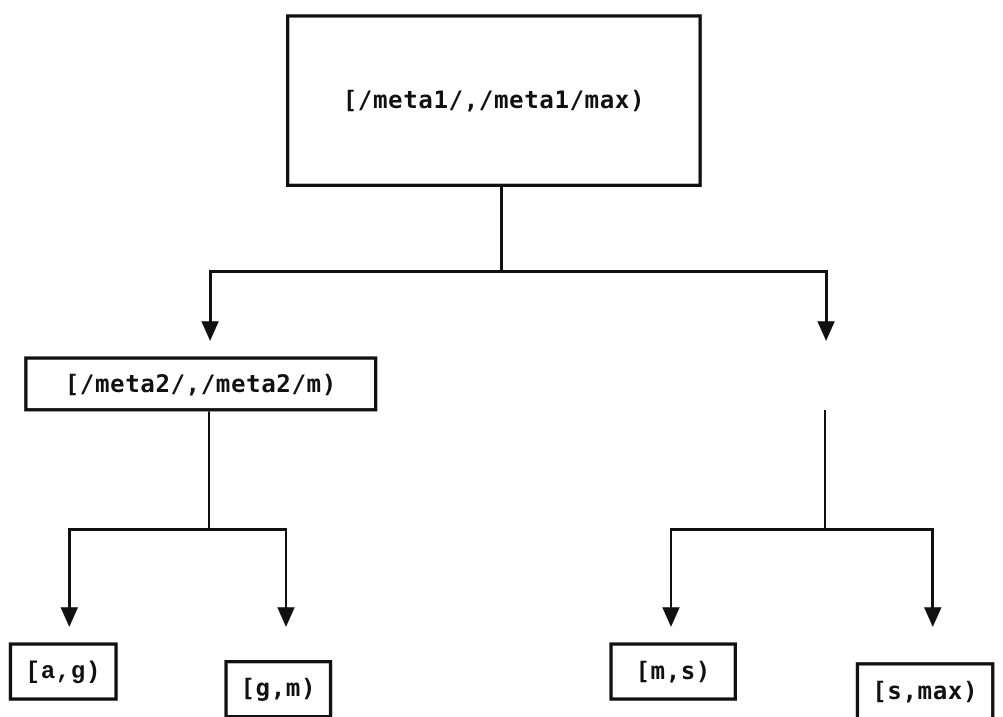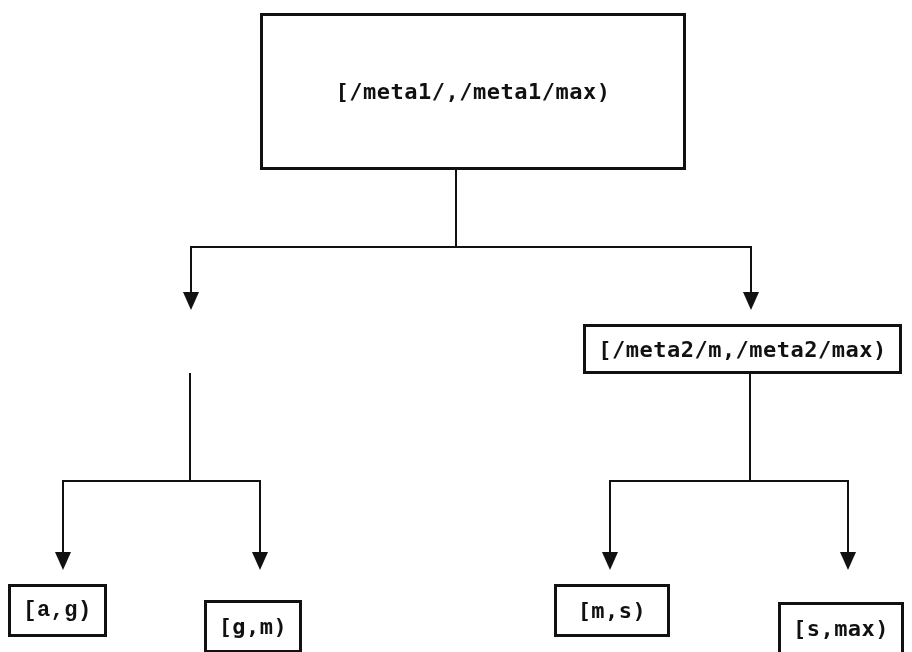--- a/index.html
+++ b/index.html
@@ -24,21 +24,21 @@
     display: flex;
     align-items: center;
     justify-content: center;
     color: #111111;
     font-size: 22px;
     font-weight: bold;
     letter-spacing: 0.5px;
     white-space: nowrap;
   }
   
-  .node-root   { left: 260px; top: 13px;  width: 426px; height: 157px; }
+  .node-root   { left: 260px; top: 13px;  width: 378px; height: 157px; }
   .node-l2a    { left: 22px;  top: 324px; width: 321px; height: 50px; }
   .node-l2b    { left: 583px; top: 324px; width: 319px; height: 50px; }
   .node-leaf1  { left: 8px;   top: 584px; width: 99px;  height: 53px; font-family: Liberation Mono, monospace; }
   .node-leaf2  { left: 204px; top: 600px; width: 98px;  height: 53px; }
   .node-leaf3  { left: 554px; top: 584px; width: 116px;  height: 53px; }
   .node-leaf4  { left: 778px; top: 602px; width: 126px; height: 53px; }
 </style>
 </head>
 <body>
 
@@ -71,24 +71,24 @@
       <polygon points="252,552 268,552 260,570"></polygon>
       <polygon points="602,552 618,552 610,570"></polygon>
       <polygon points="840,552 856,552 848,570"></polygon>
     </g>
   </svg>
 
   <div class="node node-root">
     <span>[/meta1/,/meta1/max)</span>
   </div>
 
+  <div class="node node-l2a">
+    <span>[/meta2/,/meta2/m)</span>
+  </div>
 
-  <div class="node node-l2b">
-    <span>[/meta2/m,/meta2/max)</span>
-  </div>
 
   <div class="node node-leaf1">
     <span>[a,g)</span>
   </div>
 
   <div class="node node-leaf2">
     <span>[g,m)</span>
   </div>
 
   <div class="node node-leaf3">

